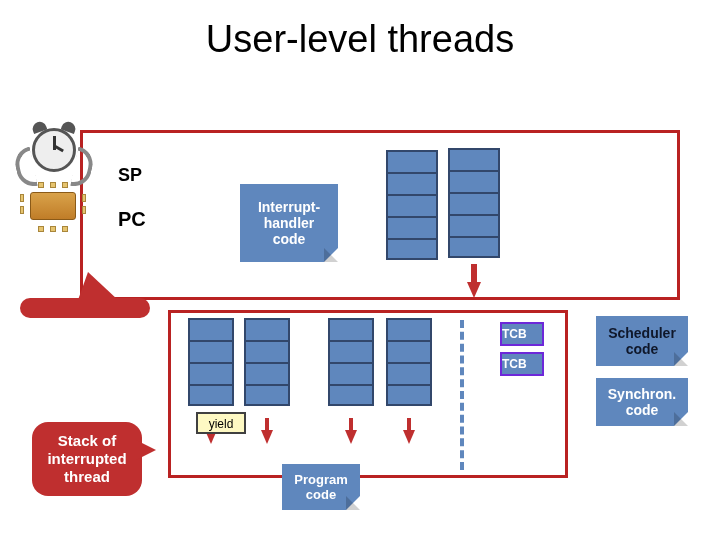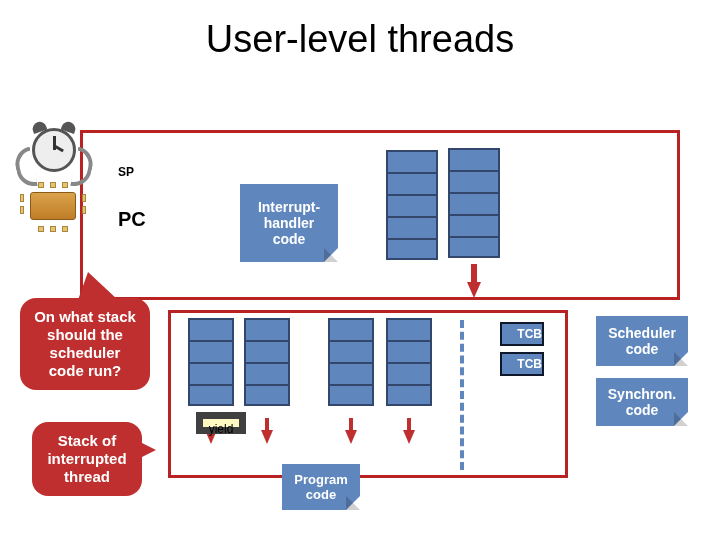--- a/index.html
+++ b/index.html
@@ -12,21 +12,21 @@
   .clock .laurel-r { right:-6px; transform: rotate(12deg) scaleX(-1); }
   .clock .face { position:absolute; left:10px; top:4px; width:44px; height:44px; background:#eee; border:3px solid #555; border-radius:50%; }
   .clock .bell-l, .clock .bell-r { position:absolute; width:14px; height:10px; background:#555; border-radius: 10px 10px 0 0; top:-2px; }
   .clock .bell-l { left:10px; transform: rotate(-20deg); }
   .clock .bell-r { right:10px; transform: rotate(20deg); }
   .clock .hand { position:absolute; background:#333; width:3px; height:14px; left:31px; top:12px; transform-origin: bottom center; }
   .clock .hand.h2 { transform: rotate(120deg); height:10px; }
   .cpu-chip { position: absolute; left: 20px; top: 186px; width: 66px; height: 42px; }
   .cpu-chip .die { position:absolute; left:10px; top:6px; width:46px; height:28px; background: linear-gradient(#d9a24a,#c07d28); border:1px solid #8a5a18; border-radius:3px; }
   .cpu-chip .pin { position:absolute; width:4px; height:8px; background:#e6c46f; border:1px solid #a9863b; }
-  .sp-label { position:absolute; left:118px; top:165px; font-weight:bold; font-size:12px; }
+  .sp-label { position:absolute; left:118px; top:165px; font-weight:bold; font-size:18px; }
   .pc-label { position:absolute; left:118px; top:208px; font-weight:bold; font-size:20px; }
   .ih-box { position:absolute; left:240px; top:184px; width:98px; height:78px; background:#5f87bd; color:#fff; font-size:14px; font-weight:bold; text-align:center; display:flex; align-items:center; justify-content:center; padding:20px; }
   .ih-box .fold, .prog-box .fold, .sched-box .fold, .sync-box .fold { position:absolute; right:0; bottom:0; width:0; height:0; border-style:solid; border-width:0 0 14px 14px; border-color: transparent transparent #fff transparent; }
   .ih-box .fold2, .prog-box .fold2, .sched-box .fold2, .sync-box .fold2 { position:absolute; right:0; bottom:0; width:14px; height:14px; background: rgba(0,0,0,0.18); clip-path: polygon(0 0, 100% 100%, 0 100%); }
   .k-stack { position:absolute; top:150px; width:52px; height:110px; border:2px solid #32476b; background:#5f87bd; }
   .k-stack .row { height:22px; border-bottom:2px solid #32476b; }
   .k-stack .row:last-child { border-bottom:none; }
   .k-stack.s1 { left:386px; }
   .k-stack.s2 { left:448px; top:148px; }
   .arrow-dn { position:absolute; width:0; height:0; border-left:7px solid transparent; border-right:7px solid transparent; }
@@ -34,25 +34,25 @@
   .arrow-dn.red.shaft::before { content:""; position:absolute; left:-3px; top:-34px; width:6px; height:20px; background:#bf2f2f; }
   .inner { position:absolute; left:168px; top:310px; width:400px; height:168px; border:3px solid #b92222; background:#fff; }
   .u-stack { position:absolute; top:318px; width:46px; height:88px; border:2px solid #32476b; background:#5f87bd; }
   .u-stack .row { height:22px; border-bottom:2px solid #32476b; }
   .u-stack .row:last-child { border-bottom:none; }
   .u-stack.u1 { left:188px; }
   .u-stack.u2 { left:244px; }
   .u-stack.u3 { left:328px; }
   .u-stack.u4 { left:386px; }
   .prog-box { position:absolute; left:282px; top:428px; width:78px; height:46px; background:#5f87bd; color:#fff; font-weight:bold; font-size:13px; text-align:center; display:flex; align-items:center; justify-content:center;margin-top:36px; }
-  .yield-box { position:absolute; left:196px; top:412px; width:50px; height:22px; border:7px solid #404040; background:#fef9c3; font-size:12px; text-align:center; line-height:20px; }
-  .tcb { position:absolute; left:500px; width:44px; height:24px; border:2px solid #0f172a; background:#5f87bd; color:#fff; font-size:12px; font-weight:bold; text-align:right; line-height:20px; }
+  .yield-box { position:absolute; left:196px; top:412px; width:50px; height:22px; border:2px solid #404040; background:#fef9c3; font-size:12px; text-align:center; line-height:20px; }
+  .tcb { position:absolute; left:500px; width:44px; height:24px; border:2px solid #6d28d9; background:#5f87bd; color:#fff; font-size:12px; font-weight:bold; text-align:left; line-height:20px; }
   .tcb.t1 { top:322px; }
   .tcb.t2 { top:352px; }
-  .sched-box { position:absolute; left:596px; top:316px; width:92px; height:50px; background:#5f87bd; color:#ffffff; font-weight:bold; font-size:14px; text-align:center; display:flex; align-items:center; justify-content:center; }
+  .sched-box { position:absolute; left:596px; top:316px; width:92px; height:50px; background:#5f87bd; color:#0f172a; font-weight:bold; font-size:14px; text-align:center; display:flex; align-items:center; justify-content:center; }
   .sync-box { position:absolute; left:596px; top:378px; width:92px; height:48px; background:#5f87bd; color:#ffffff; font-weight:bold; font-size:14px; text-align:center; display:flex; align-items:center; justify-content:center; }
   .dashed-v { position:absolute; left:460px; top:320px; width:0; height:150px; border-left:4px dashed #5f87bd; }
   .callout { position:absolute; background:#bf2f2f; color:#fff; border-radius:16px; padding:10px 12px; font-weight:bold; font-size:15px; text-align:center; line-height:1.2; }
   .callout .tail { position:absolute; width:0; height:0; }
   .c1 { left:20px; top:298px; width:130px; }
   .c1 .tail { right:32px; top:-26px; border-left:10px solid transparent; border-right:30px solid transparent; border-bottom:28px solid #bf2f2f; }
   .c2 { left:32px; top:422px; width:110px; }
   .c2 .tail { right:-14px; top:18px; border-top:10px solid transparent; border-bottom:10px solid transparent; border-left:20px solid #bf2f2f; }
   .small-arrow { position:absolute; width:0; height:0; border-left:6px solid transparent; border-right:6px solid transparent; border-top:14px solid #bf2f2f; }
   .small-arrow::before { content:""; position:absolute; left:-2px; top:-26px; width:4px; height:14px; background:#bf2f2f; }
@@ -169,18 +169,17 @@
 </div>
 <div class="sync-box">
   <span style="white-space:pre-line">Synchron.
 code</span>
   <div class="fold"></div>
     <div class="fold2"></div>
 </div>
 
 <div class="callout c1">
   <div class="tail"></div>
-  <span>On what stack should the scheduler code run?</span>
 </div>
 <div class="callout c2">
   <div class="tail"></div>
   <span>Stack of interrupted thread</span>
 </div>
 
 </body></html>

